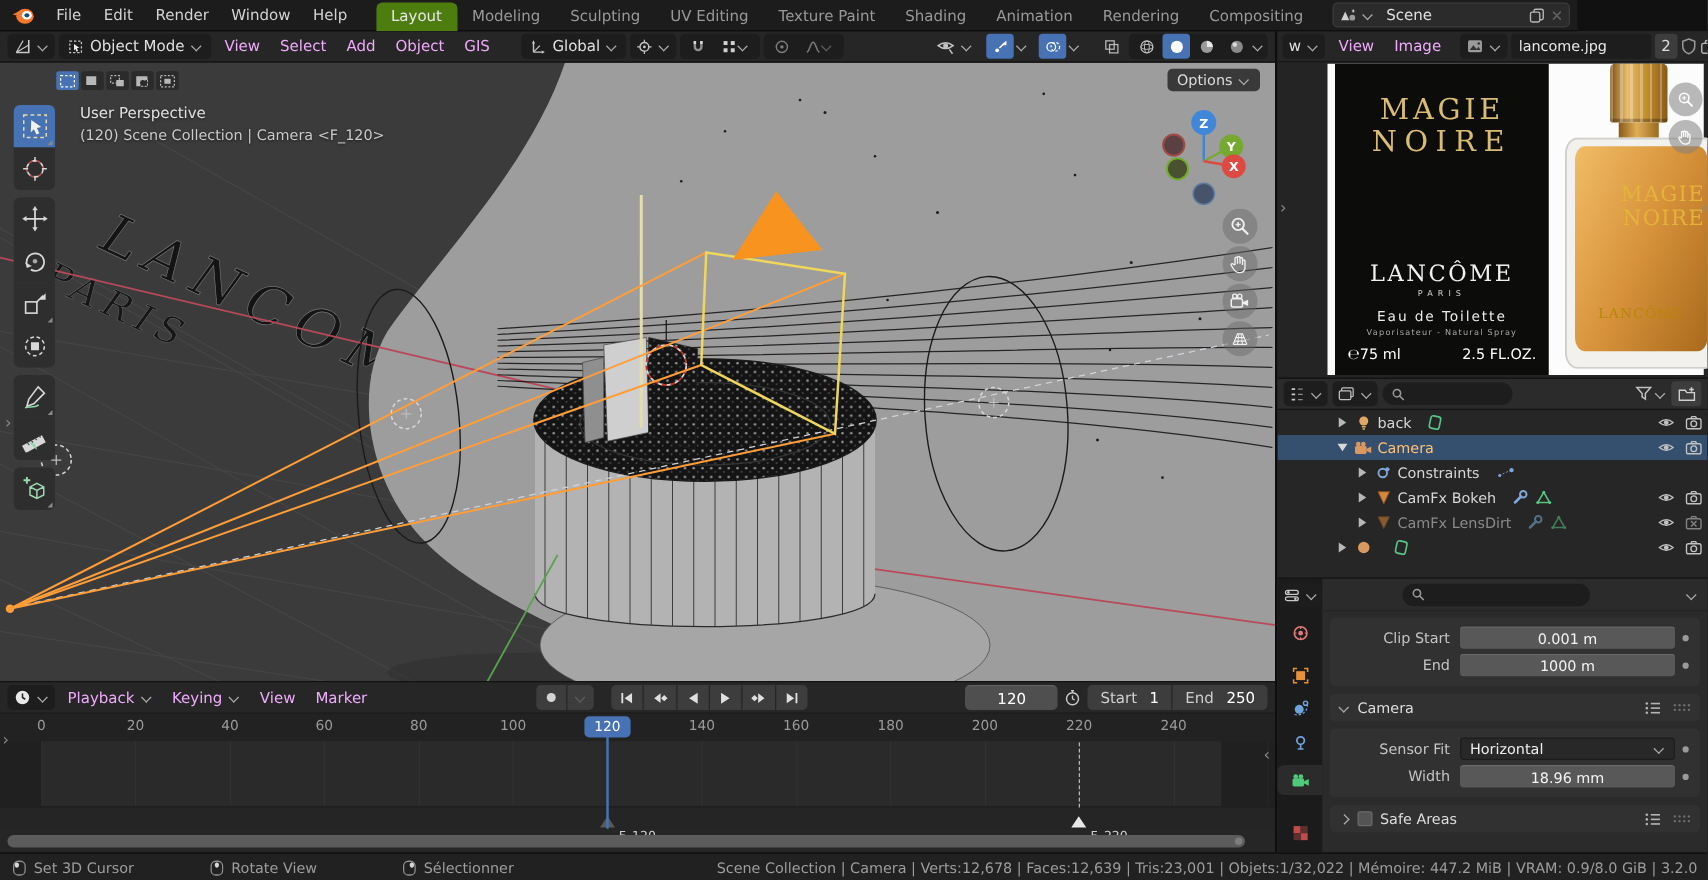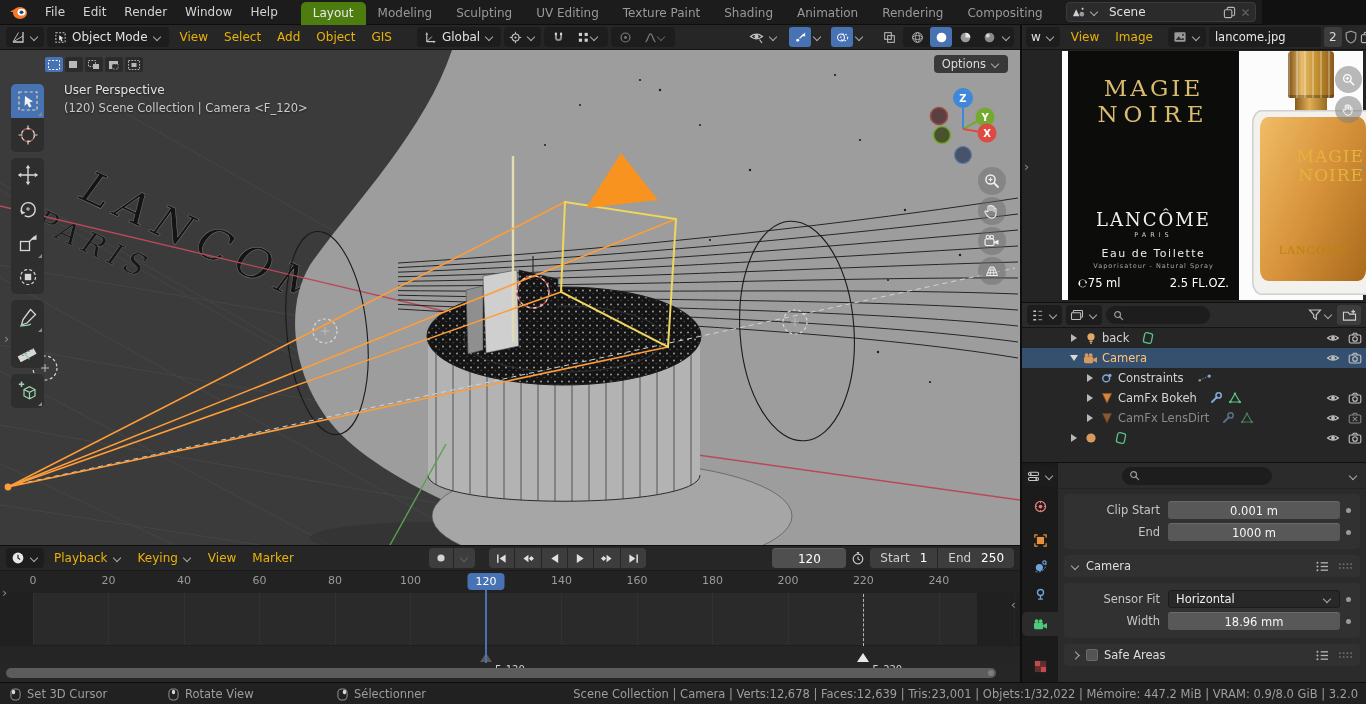--- a/index.html
+++ b/index.html
@@ -16,21 +16,21 @@
 .menu{padding:2px 9px;color:#d4d4d4;border-radius:3px;cursor:pointer;white-space:nowrap}
 .ws-tabs{display:flex;align-items:flex-end;height:25px;margin-left:14px;overflow:hidden;flex:1}
 .ws{padding:4px 12px 5px;color:#999;white-space:nowrap;border-radius:5px 5px 0 0;cursor:pointer}
 .ws.active{background:#4d7c0f;color:#e8e8e8}
 .selector{display:flex;align-items:center;background:#2b2b2b;border:1px solid #3c3c3c;border-radius:4px;height:20px;padding:0 4px;gap:4px;margin-left:8px;flex:0 0 auto}
 .selector .name{color:#e0e0e0;padding:0 6px;flex:1;white-space:nowrap}
 
 .vheader{position:absolute;left:0;top:25px;width:1020px;height:25px;background:#262626;border-bottom:1px solid #141414;display:flex;align-items:center;padding:0 6px;gap:3px;z-index:8}
 .pill{display:flex;align-items:center;gap:5px;background:#1d1d1d;border-radius:4px;height:20px;padding:0 7px;cursor:pointer;white-space:nowrap}
 .pill .lbl{color:#e0e0e0}
-.hmenu{padding:2px 8px;color:#eab308;cursor:pointer;white-space:nowrap}
+.hmenu{padding:2px 8px;color:#f0abfc;cursor:pointer;white-space:nowrap}
 .iconbtn{width:22px;height:20px;border-radius:3px;display:flex;align-items:center;justify-content:center;cursor:pointer}
 .iconbtn.on{background:#4772b3}
 .tgl{display:flex;align-items:center;background:#1d1d1d;border-radius:4px;height:20px;padding:0 3px;gap:2px}
 
 .viewport{position:absolute;left:0;top:50px;width:1020px;height:495px;background:#3b3b3b;overflow:hidden}
 .scene{position:absolute;left:0;top:0}
 .selmodes{position:absolute;left:45px;top:7px;display:flex;gap:2px}
 .selmodes .sm{width:18px;height:15px;background:#2b2b2b;border-radius:2px;display:flex;align-items:center;justify-content:center}
 .selmodes .sm.on{background:#4772b3}
 .ovl1{position:absolute;left:64px;top:33px;color:#e2e2e2;font-size:12px;text-shadow:0 1px 2px rgba(0,0,0,.55)}
@@ -1286,21 +1286,21 @@
       </span>
       <span class="hint" style="left: 168px;">
         <span class="ic">
           <svg viewBox="0 0 12 14" width="11" height="13">
             <rect x="1" y="1" width="10" height="12" rx="4" fill="none" stroke="#8f8f8f" stroke-width="1.1"></rect>
             <rect x="4.3" y="2" width="3.4" height="4.6" rx="1.6" fill="#d8d8d8"></rect>
           </svg>
         </span>
         <span>Rotate View</span>
       </span>
-      <span class="hint" style="left: 337px;">
+      <span class="hint" style="left: 322px;">
         <span class="ic">
           <svg viewBox="0 0 12 14" width="11" height="13">
             <rect x="1" y="1" width="10" height="12" rx="4" fill="none" stroke="#8f8f8f" stroke-width="1.1"></rect>
             <rect x="6.4" y="2" width="3.6" height="4.6" rx="1.6" fill="#d8d8d8"></rect>
           </svg>
         </span>
         <span>Sélectionner</span>
       </span>
     </div>
   <div class="stats">Scene Collection | Camera | Verts:12,678 | Faces:12,639 | Tris:23,001 | Objets:1/32,022 | Mémoire: 447.2 MiB | VRAM: 0.9/8.0 GiB | 3.2.0</div>

